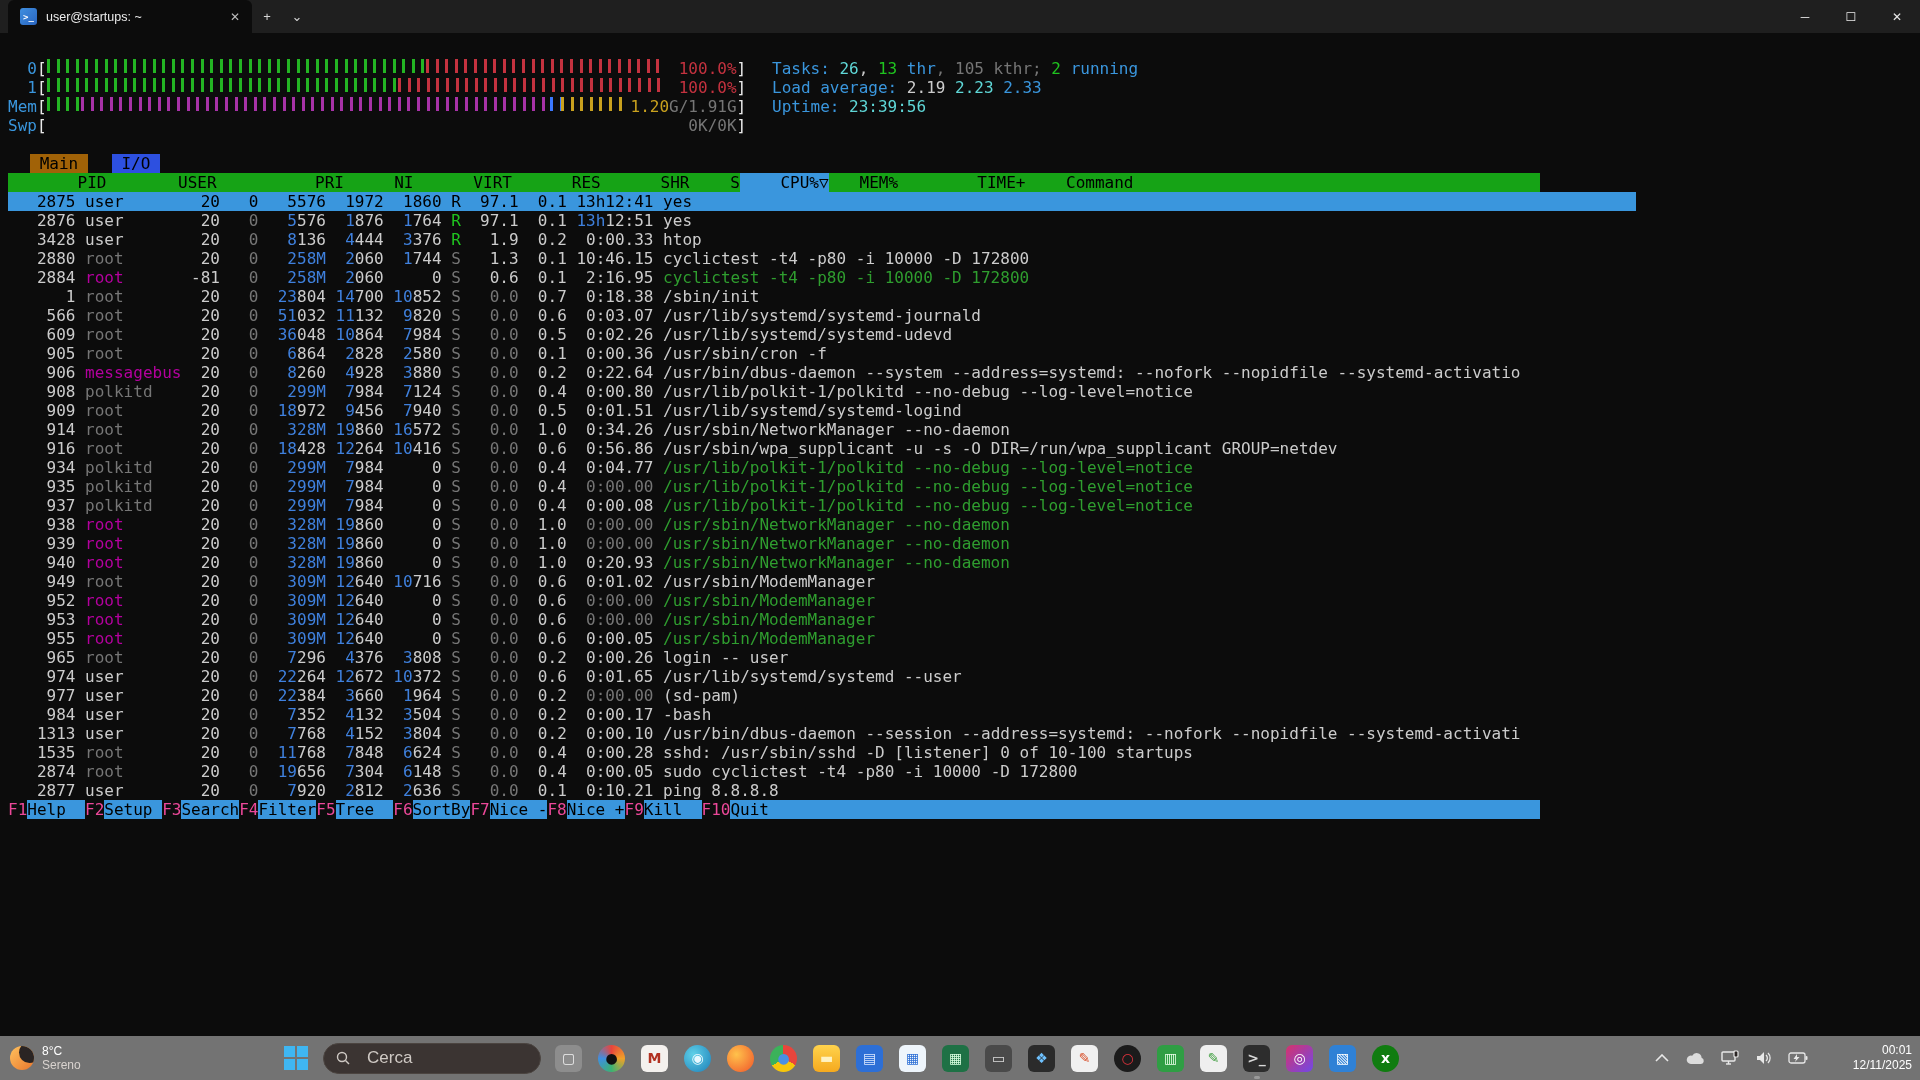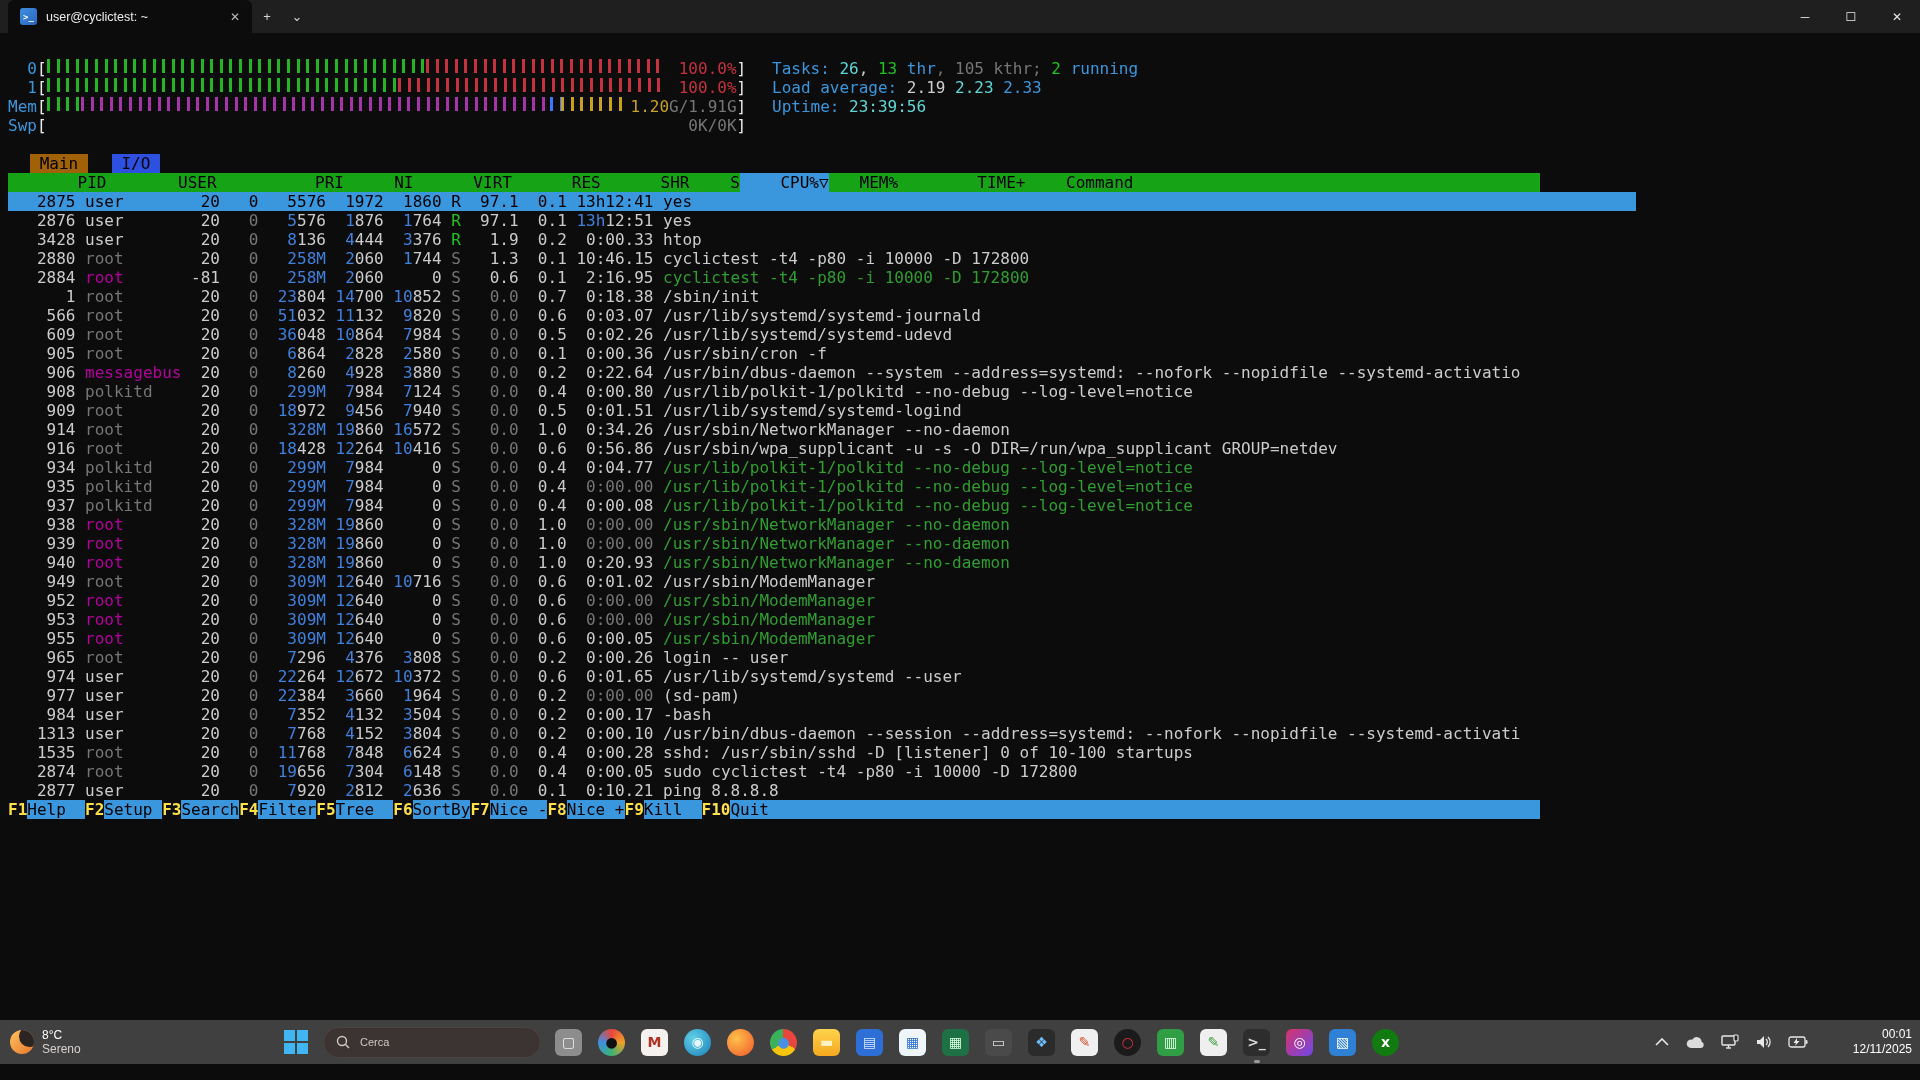--- a/index.html
+++ b/index.html
@@ -56,64 +56,64 @@
   .thead{width:1532px;height:19px;background:#16a316;color:#000;white-space:pre;display:flex;margin-top:0;}
   .hcell{display:inline-block;white-space:pre;padding-left:31px;}
   .hcell.sort{background:#3a96dd;}
   .rows{width:1532px;}
   .prow{height:19px;white-space:pre;overflow:hidden;width:1628px;display:flex;}
   .prow span{flex:0 0 auto;}
   .prow.selected{background:#3a96dd;}
   .prow.selected span{color:#000 !important;}
 
   .fnbar{width:1532px;height:19px;display:flex;white-space:pre;}
-  .fk{color:#fde047;background:#0c0c0c;font-weight:bold;}
+  .fk{color:#ec4899;background:#0c0c0c;}
   .fl{color:#000;background:#3a96dd;}
   .ffill{flex:1;background:#3a96dd;}
 
   
-  .taskbar{position:absolute;left:0;bottom:16px;width:1920px;height:44px;background:#404040;
+  .taskbar{position:absolute;left:0;bottom:0;width:1920px;height:44px;background:#737373;
     display:flex;align-items:center;}
   .weather{position:absolute;left:10px;top:0;height:44px;display:flex;align-items:center;}
   .moon{position:relative;width:24px;height:24px;border-radius:50%;
     background:linear-gradient(135deg,#ffc25e,#e8762c);overflow:hidden;flex:0 0 auto;}
   .moon::after{content:"";position:absolute;left:9px;top:-4px;width:21px;height:21px;border-radius:50%;
     background:#2a2423;}
   .wtxt{margin-left:8px;line-height:14px;}
   .wtemp{color:#ffffff;font-size:12px;}
   .wcond{color:#d9d3cf;font-size:12px;}
   .centerbar{position:absolute;left:283px;top:0;height:44px;display:flex;align-items:center;gap:14px;}
   .startbtn{width:26px;height:26px;display:grid;grid-template-columns:11px 11px;grid-template-rows:11px 11px;
     gap:2px;align-content:center;justify-content:center;}
   .startbtn i{background:#3fb6f2;display:block;}
   .search{width:218px;height:31px;border-radius:16px;background:#3b3432;border:1px solid #4b4440;
     display:flex;align-items:center;padding:0 12px;gap:10px;}
   .search svg{flex:0 0 auto;}
-  .search-text{color:#cfc9c4;font-size:11px;}
+  .search-text{color:#cfc9c4;font-size:17px;margin-left:7px;}
   .icons{display:flex;align-items:center;gap:16px;}
   .tbicon{position:relative;width:27px;height:27px;border-radius:6px;display:flex;align-items:center;
     justify-content:center;font-size:14px;font-weight:bold;font-family:"DejaVu Sans",sans-serif;}
   .tbicon.circ{border-radius:50%;}
   .tbicon .g{line-height:1;}
   .tbicon .dot{position:absolute;bottom:-7px;left:50%;transform:translateX(-50%);width:6px;height:3px;
     border-radius:2px;background:#9a9a9a;}
   .tray{position:absolute;right:112px;top:0;height:44px;display:flex;align-items:center;gap:14px;}
   .tray .ti{display:flex;align-items:center;justify-content:center;width:20px;height:24px;}
   .clock{position:absolute;right:8px;top:0;height:44px;display:flex;flex-direction:column;
     justify-content:center;align-items:flex-end;color:#ffffff;font-size:12px;line-height:15px;}
 </style>
 </head>
 <body>
 
 <div class="screen">
 
   <div class="titlebar">
     <div class="tab">
       <span class="tab-ico">&gt;_</span>
-      <span class="tab-title">user@cyclictest: ~</span>
+      <span class="tab-title">user@startups: ~</span>
       <span class="tab-close">✕</span>
     </div>
     <span class="tb-btn">+</span>
     <span class="tb-btn">⌄</span>
     <div class="win-controls">
       <span class="wc">─</span>
       <span class="wc">☐</span>
       <span class="wc">✕</span>
     </div>
   </div>

